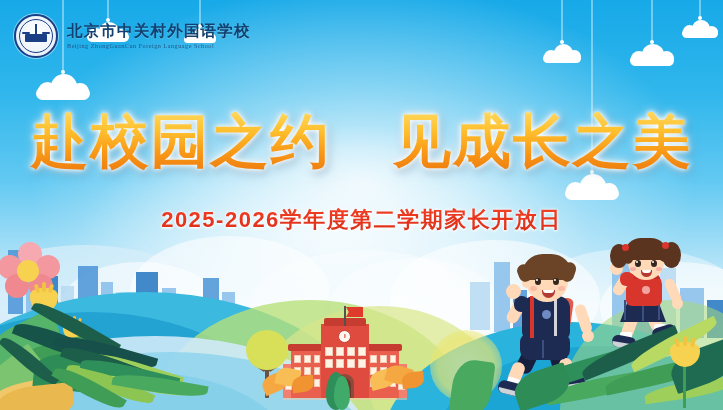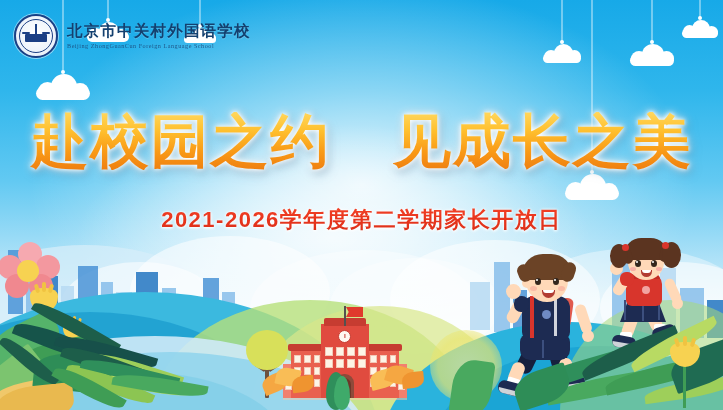--- a/index.html
+++ b/index.html
@@ -305,21 +305,21 @@
       <div class="school-en">Beijing ZhongGuanCun Foreign Language School</div>
     </div>
   </div>
 
   <div id="title">
     <span class="t">赴校园之约</span>
     <span class="gap"></span>
     <span class="t">见成长之美</span>
   </div>
 
-  <div id="subtitle">2021-2026学年度第二学期家长开放日</div>
+  <div id="subtitle">2025-2026学年度第二学期家长开放日</div>
 
   <div id="school">
     <div class="sb plaza"></div>
     <div class="sb sb-farL"></div>
     <div class="sb sb-farR"></div>
     <div class="sb sb-wingL"></div>
     <div class="sb sb-wingR"></div>
     <div class="sb sb-roofL"></div>
     <div class="sb sb-roofR"></div>
     <div class="sb sb-center"></div>

